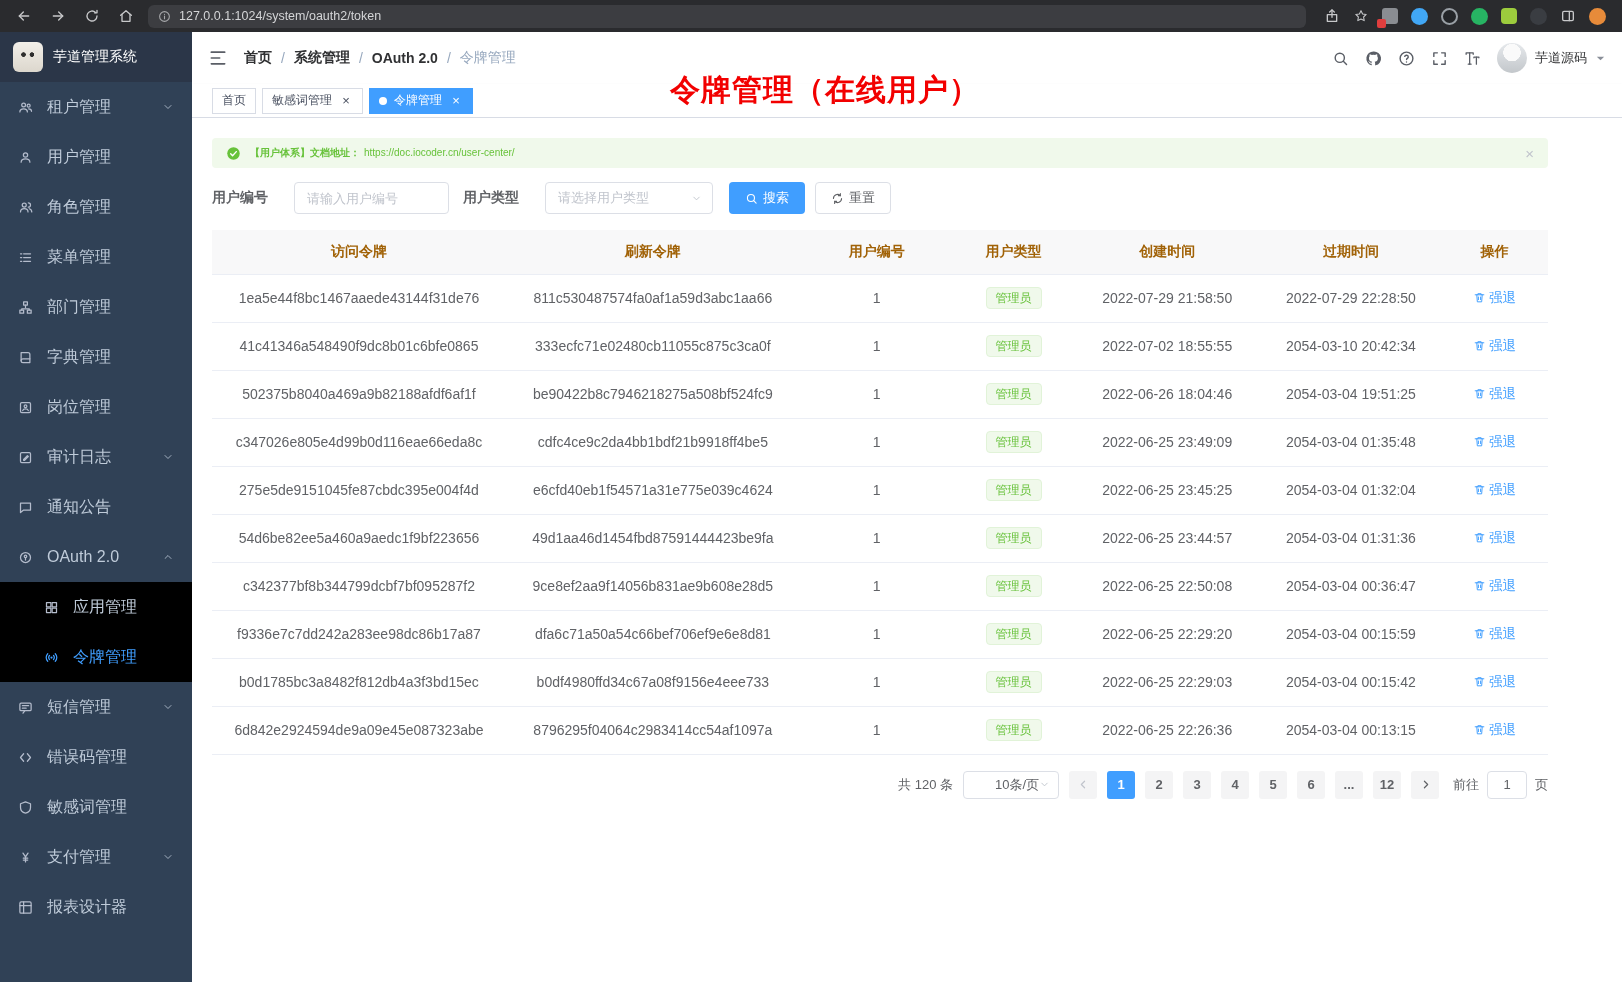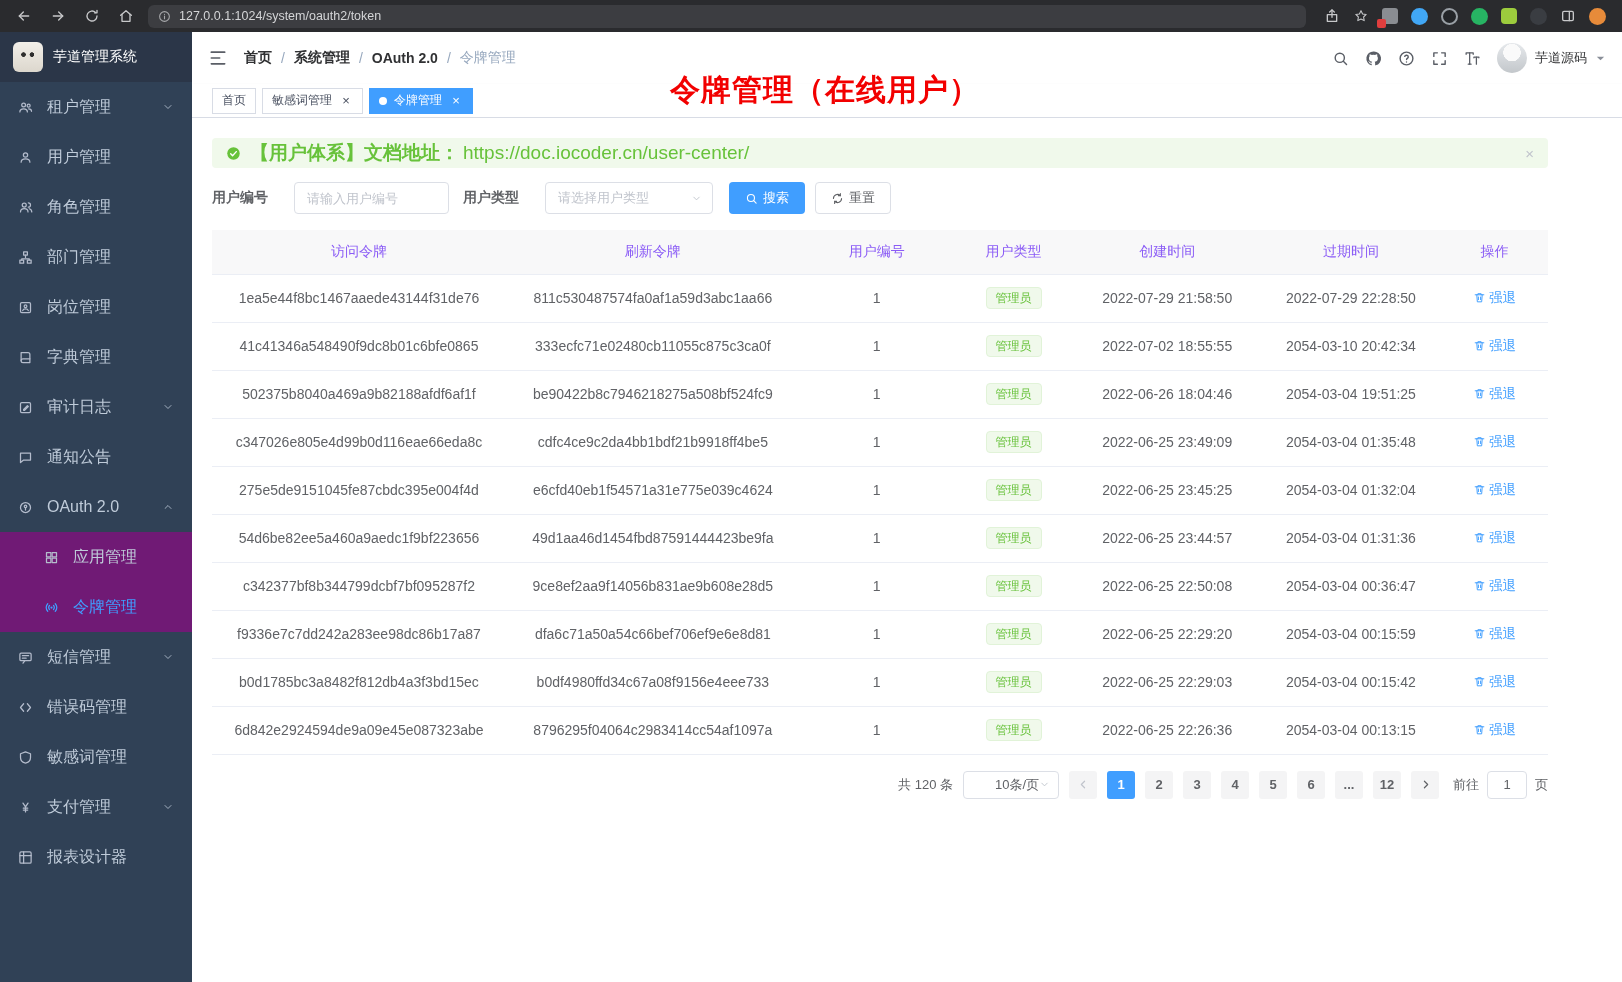--- a/index.html
+++ b/index.html
@@ -33,21 +33,21 @@
 .logo-row{height:50px;display:flex;align-items:center;gap:10px;padding:0 13px;background:#2b3648;cursor:pointer}
 .logo-avatar{width:30px;height:30px;border-radius:6px;flex-shrink:0;
  background:radial-gradient(circle at 35% 42%,#2f2f2f 2px,transparent 2.6px),
             radial-gradient(circle at 63% 42%,#2f2f2f 2px,transparent 2.6px),
             linear-gradient(#f2efe9,#dcd7cd)}
 .logo-title{color:#fff;font-size:14px;font-weight:400;white-space:nowrap}
 .menu{flex:1;overflow:hidden}
 .menu-item{height:50px;display:flex;align-items:center;gap:14px;padding:0 18px;color:#bfcbd9;font-size:16px;cursor:pointer;white-space:nowrap}
 .menu-item .mi-icon,.menu-item .mi-icon svg{width:15px;height:15px}
 .menu-item .mi-icon{display:inline-flex;color:#b4bccc}
-.menu-item.sub{background:#701a75;padding-left:44px}
+.menu-item.sub{background:#000000;padding-left:44px}
 .menu-item.active{color:#409eff}
 .menu-item.active .mi-icon{color:#409eff}
 .mi-chevron{margin-left:auto;color:#bfcbd9;opacity:.8;display:inline-flex}
 .mi-chevron svg{width:12px;height:12px}
 
 .main{flex:1;display:flex;flex-direction:column;min-width:0;background:#fff}
 
 
 .topbar{height:52px;display:flex;align-items:center;padding:0 16px;background:#fff}
 .hamburger{color:#5a5e66;cursor:pointer;display:inline-flex}
@@ -71,40 +71,40 @@
 .tab-dot{width:8px;height:8px;border-radius:50%;background:#fff;display:none}
 .tab.active{background:#409eff;border-color:#409eff;color:#fff}
 .tab.active .tab-dot{display:inline-block}
 .tab-close{font-size:13px;line-height:1;width:14px;height:14px;display:inline-flex;align-items:center;justify-content:center;border-radius:50%}
 
 
 .content{flex:1;padding:20px 74px 0 20px;position:relative;background:#fff;min-width:0}
 .alert{height:30px;background:#f0f9eb;border-radius:4px;display:flex;align-items:center;gap:9px;padding:0 14px;margin-bottom:14px}
 .alert-check{display:inline-flex}
 .alert-check svg{width:15px;height:15px}
-.alert-text{font-size:19px;color:#67c23a}
+.alert-text{font-size:10px;color:#67c23a}
 .alert-text b{font-weight:700;margin-right:4px}
 .alert-link{color:#67c23a;text-decoration:none;cursor:pointer}
 .alert-close{margin-left:auto;color:#c0c4cc;font-size:15px;cursor:pointer}
 
 .filter-form{display:flex;align-items:center;margin-bottom:16px}
 .f-item{display:flex;align-items:center;margin-right:14px}
 .f-label{font-size:14px;font-weight:700;color:#606266;margin-right:26px;white-space:nowrap}
 .f-input{width:155px;height:32px;border:1px solid #dcdfe6;border-radius:4px;padding:0 12px;font-size:13px;color:#606266;outline:none;font-family:inherit}
 .f-input::placeholder{color:#c0c4cc}
 .f-select{width:168px;height:32px;border:1px solid #dcdfe6;border-radius:4px;display:flex;align-items:center;justify-content:space-between;padding:0 10px 0 12px;font-size:13px;color:#c0c4cc;cursor:pointer;background:#fff}
 .sel-caret{color:#c0c4cc;display:inline-flex}
 .sel-caret svg{width:11px;height:11px}
 .btn{height:32px;border-radius:4px;font-size:13px;display:inline-flex;align-items:center;gap:5px;padding:0 15px;cursor:pointer;border:1px solid transparent;font-family:inherit}
 .btn svg{width:13px;height:13px}
 .btn-primary{background:#409eff;color:#fff;margin-left:2px}
 .btn-plain{background:#fff;color:#606266;border-color:#dcdfe6;margin-left:10px}
 
 .token-table{width:100%;border-collapse:collapse;table-layout:fixed;font-size:14px}
-.token-table th{height:44px;background:#f8f8f9;color:#8b5cf6;font-weight:400;text-align:center;border-bottom:1px solid #ebeef5}
+.token-table th{height:44px;background:#f8f8f9;color:#a16207;font-weight:700;text-align:center;border-bottom:1px solid #ebeef5}
 .token-table td{height:48px;color:#606266;text-align:center;border-bottom:1px solid #ebeef5;overflow:hidden;text-overflow:ellipsis;white-space:nowrap}
 .tag-success{display:inline-block;padding:1px 9px;font-size:12px;line-height:18px;color:#67c23a;background:#f0f9eb;border:1px solid #e1f3d8;border-radius:4px}
 .link-action{display:inline-flex;align-items:center;gap:3px;color:#409eff;cursor:pointer;font-size:13.5px}
 .link-action svg{width:13px;height:13px}
 
 .pagination{display:flex;align-items:center;justify-content:flex-end;gap:10px;margin-top:16px;font-size:13px;color:#606266}
 .page-size-select{width:96px;height:28px;border:1px solid #dcdfe6;border-radius:4px;display:flex;align-items:center;justify-content:flex-end;padding:0 8px 0 10px;color:#606266;cursor:pointer;background:#fff}
 .page-list{display:flex;gap:10px}
 .page-btn{min-width:28px;height:28px;border:none;background:#f4f4f5;border-radius:3px;color:#606266;font-size:13px;font-weight:600;display:inline-flex;align-items:center;justify-content:center;cursor:pointer;padding:0 4px;font-family:inherit}
 .page-btn.active{background:#409eff;color:#fff}
@@ -225,47 +225,60 @@
               <path d="M4 19c0-3.4 2.8-5.2 6-5.2s6 1.8 6 5.2"></path>
               <path d="M16.5 4.5a3.2 3.2 0 0 1 0 7"></path>
               <path d="M18 14c2.4.6 4 2.3 4 5"></path>
             </svg>
           </span>
           <span class="mi-label">角色管理</span>
         </div>
         <div class="menu-item">
           <span class="mi-icon">
             <svg viewBox="0 0 24 24" fill="none" stroke="currentColor" stroke-width="2" stroke-linecap="round" stroke-linejoin="round">
+              <path d="M4 6h2"></path>
+              <path d="M4 12h2"></path>
+              <path d="M4 18h2"></path>
+              <path d="M9 6h11"></path>
+              <path d="M9 12h11"></path>
+              <path d="M9 18h11"></path>
+            </svg>
+          </span>
+          <span class="mi-label">菜单管理</span>
+        </div>
+        <div class="menu-item">
+          <span class="mi-icon">
+            <svg viewBox="0 0 24 24" fill="none" stroke="currentColor" stroke-width="2" stroke-linecap="round" stroke-linejoin="round">
               <rect x="9" y="3" width="6" height="5"></rect>
               <rect x="3" y="16" width="6" height="5"></rect>
               <rect x="15" y="16" width="6" height="5"></rect>
               <path d="M12 8v4"></path>
               <path d="M6 16v-2h12v2"></path>
             </svg>
           </span>
           <span class="mi-label">部门管理</span>
         </div>
         <div class="menu-item">
           <span class="mi-icon">
             <svg viewBox="0 0 24 24" fill="none" stroke="currentColor" stroke-width="2" stroke-linecap="round" stroke-linejoin="round">
+              <path d="M5 4h11a3 3 0 0 1 3 3v13H8a3 3 0 0 1-3-3z"></path>
+              <path d="M5 17a3 3 0 0 1 3-3h11"></path>
+            </svg>
+          </span>
+          <span class="mi-label">字典管理</span>
+        </div>
+        <div class="menu-item">
+          <span class="mi-icon">
+            <svg viewBox="0 0 24 24" fill="none" stroke="currentColor" stroke-width="2" stroke-linecap="round" stroke-linejoin="round">
               <rect x="4" y="4" width="16" height="16" rx="2"></rect>
               <circle cx="12" cy="10" r="2.2"></circle>
               <path d="M7.5 17c.6-2 2.4-3 4.5-3s3.9 1 4.5 3"></path>
             </svg>
           </span>
           <span class="mi-label">岗位管理</span>
-        </div>
-        <div class="menu-item">
-          <span class="mi-icon">
-            <svg viewBox="0 0 24 24" fill="none" stroke="currentColor" stroke-width="2" stroke-linecap="round" stroke-linejoin="round">
-              <path d="M5 4h11a3 3 0 0 1 3 3v13H8a3 3 0 0 1-3-3z"></path>
-              <path d="M5 17a3 3 0 0 1 3-3h11"></path>
-            </svg>
-          </span>
-          <span class="mi-label">字典管理</span>
         </div>
         <div class="menu-item">
           <span class="mi-icon">
             <svg viewBox="0 0 24 24" fill="none" stroke="currentColor" stroke-width="2" stroke-linecap="round" stroke-linejoin="round">
               <rect x="4" y="4" width="16" height="16" rx="2"></rect>
               <path d="M9 15l6-6 1.5 1.5-6 6H9z"></path>
             </svg>
           </span>
           <span class="mi-label">审计日志</span>
           <span class="mi-chevron">

